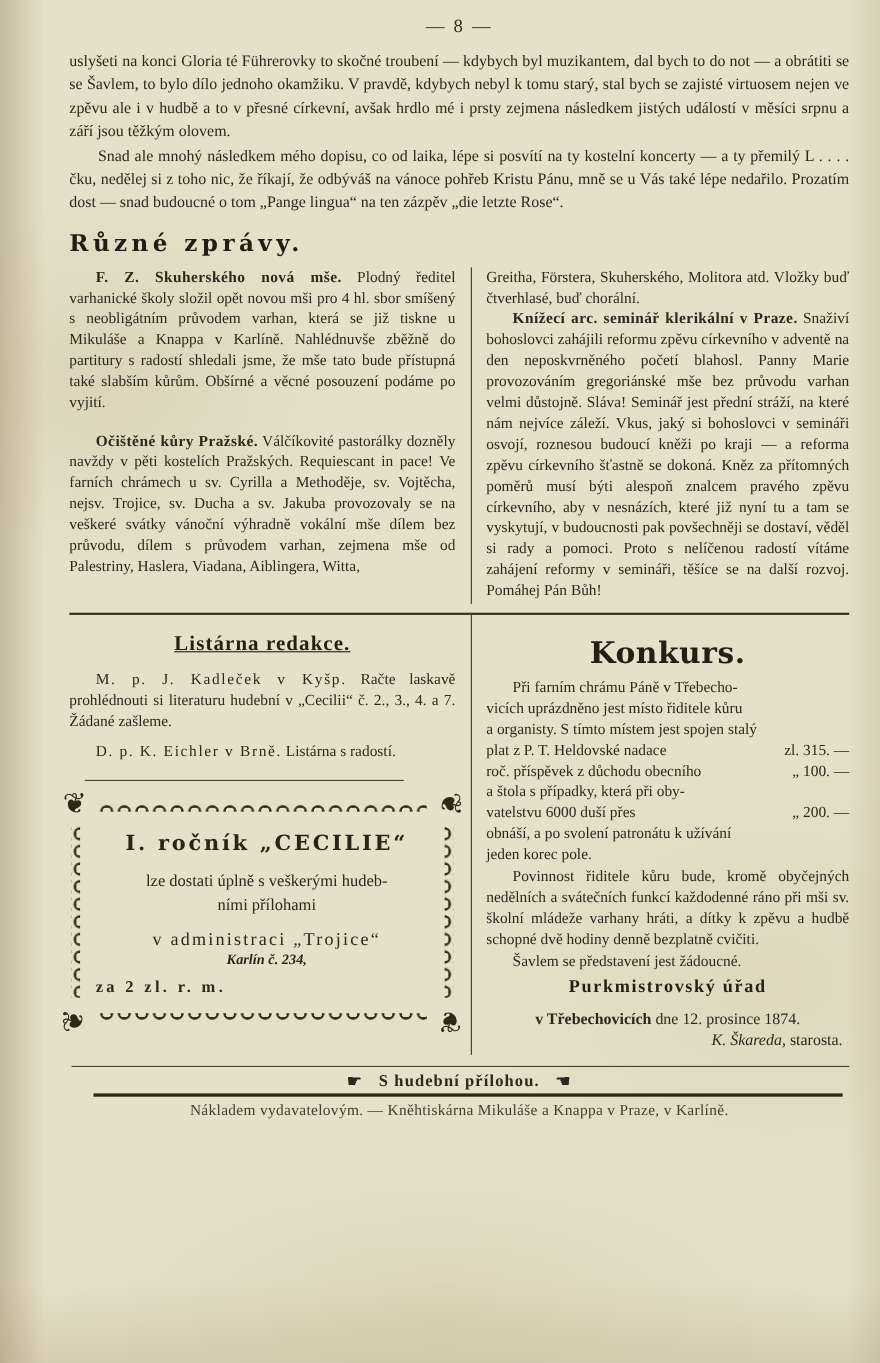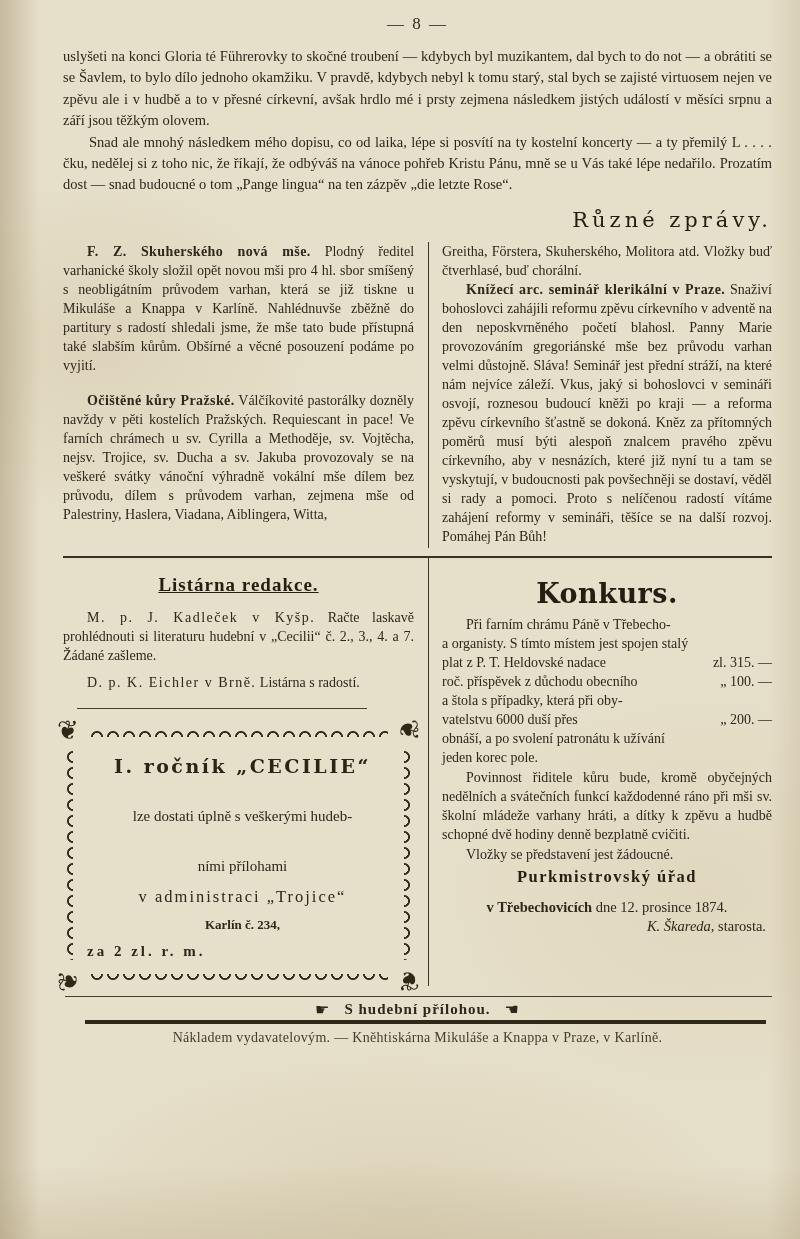--- a/index.html
+++ b/index.html
@@ -12,22 +12,22 @@
         background-image:
           radial-gradient(ellipse 340px 260px at 12% 28%, rgba(186,170,132,.22), transparent 65%),
           radial-gradient(ellipse 420px 320px at 88% 72%, rgba(198,183,146,.20), transparent 65%),
           radial-gradient(ellipse 500px 200px at 50% 96%, rgba(180,162,120,.18), transparent 70%),
           linear-gradient(90deg, rgba(146,126,90,.38), rgba(146,126,90,0) 5%, rgba(146,126,90,0) 96%, rgba(146,126,90,.16)),
           linear-gradient(0deg, rgba(160,140,100,.22), transparent 6%);}
   .page-number{text-align:center;font-size:17px;letter-spacing:2px;margin:4px 0 12px 0;color:#332c20;}
   p{margin:0;text-align:justify;font-size:14.5px;line-height:21.4px;}
   .indent{text-indent:26px;}
   .noindent{text-indent:0;}
-  .section-title{font-family:"DejaVu Serif","Liberation Serif",serif;text-align:right;
-        font-size:21px;font-weight:normal;letter-spacing:4px;margin:12px 0 10px 0;color:#221c12;}
+  .section-title{font-family:"DejaVu Serif","Liberation Serif",serif;text-align:left;
+        font-size:21px;font-weight:bold;letter-spacing:4px;margin:12px 0 10px 0;color:#221c12;}
   .cols{display:grid;grid-template-columns:365px 1fr;}
   .col-left{padding-right:14px;}
   .col-right{border-left:1.6px solid #3c352a;padding-left:13px;}
   .cols .article, .cols .cont{font-size:14px;line-height:19px;}
   .cols .article{text-indent:24px;margin-bottom:2px;}
   .lead{font-weight:bold;letter-spacing:.4px;}
   .rule-mid{height:2px;background:#38migration;background:#38311f;margin:8px 0 0 0;}
   .cols-bottom{margin-top:0;}
   .cols-bottom .col-right{padding-top:16px;padding-bottom:4px;}
   .listarna-title{font-size:19px;font-weight:bold;text-align:center;margin:16px 0 12px 0;letter-spacing:1px;color:#241e13;text-decoration:underline;}
@@ -58,23 +58,23 @@
   .edge-left{left:2px;}
   .edge-right{right:2px;transform:scaleX(-1);}
   .corner{position:absolute;font-family:"DejaVu Sans","Liberation Sans",sans-serif;
       font-size:26px;line-height:26px;color:#2f2818;}
   .c-tl{top:-6px;left:-6px;}
   .c-tr{top:-6px;right:-6px;transform:rotate(90deg);}
   .c-br{bottom:-8px;right:-6px;transform:rotate(180deg);}
   .c-bl{bottom:-8px;left:-6px;transform:rotate(270deg);}
   .ad-title{text-align:center;font-size:19px;font-weight:bold;letter-spacing:2.5px;color:#2a2316;
       font-family:"DejaVu Serif","Liberation Serif",serif;margin:2px 0 12px 0;}
-  .ad-line{text-align:center;font-size:15px;line-height:22px;margin-top:28px;}
+  .ad-line{text-align:center;font-size:15px;line-height:22px;}
   .ad-admin{text-align:center;font-size:16.5px;letter-spacing:2px;margin-top:10px;}
-  .ad-addr{text-align:center;font-size:13px;font-weight:bold;margin-top:10px;}
+  .ad-addr{text-align:center;font-size:13px;font-weight:bold;font-style:italic;}
   .ad-price{text-align:left;font-size:15px;font-weight:bold;letter-spacing:3px;margin-top:10px;}
   
   .footer{margin-top:10px;}
   .rule-thin{height:1.2px;background:#453d2d;margin:0 0 2px 2px;}
   .supplement{text-align:center;font-size:15px;font-weight:bold;letter-spacing:1px;margin:2px 0;}
   .manicule{font-family:"DejaVu Sans","Liberation Sans",sans-serif;font-weight:normal;font-size:16px;
       position:relative;top:1px;padding:0 14px;}
   .rule-thick{height:3.2px;background:#2e2818;margin:2px 6px 6px 22px;}
   .imprint{text-align:center;font-size:14px;color:#453d2e;letter-spacing:.3px;}
 </style>
@@ -133,20 +133,21 @@
     </div>
 
     <div class="col-right">
       <div class="konkurs-title">Konkurs.</div>
       <div class="k-lines">
         <div class="k-line first">
             <span class="l">Při farním chrámu Páně v Třebecho-</span>
             <span class="r"></span>
           </div>
         <div class="k-line">
+            <span class="l">vicích uprázdněno jest místo řiditele kůru</span>
             <span class="r"></span>
           </div>
         <div class="k-line">
             <span class="l">a organisty. S tímto místem jest spojen stalý</span>
             <span class="r"></span>
           </div>
         <div class="k-line">
             <span class="l">plat z P. T. Heldovské nadace</span>
             <span class="r">zl. 315. —</span>
           </div>
@@ -165,21 +166,21 @@
         <div class="k-line">
             <span class="l">obnáší, a po svolení patronátu k užívání</span>
             <span class="r"></span>
           </div>
         <div class="k-line">
             <span class="l">jeden korec pole.</span>
             <span class="r"></span>
           </div>
       </div>
       <p class="k-par">Povinnost řiditele kůru bude, kromě obyčejných nedělních a svátečních funkcí každodenné ráno při mši sv. školní mládeže varhany hráti, a dítky k zpěvu a hudbě schopné dvě hodiny denně bezplatně cvičiti.</p>
-      <p class="k-par">Vložky se představení jest žádoucné.</p>
+      <p class="k-par">Šavlem se představení jest žádoucné.</p>
       <div class="office1">Purkmistrovský úřad</div>
       <div class="office2"><span class="b">v Třebechovicích</span><span> dne 12. prosince 1874.</span></div>
       <div class="signature"><span class="i">K. Škareda,</span><span> starosta.</span></div>
     </div>
   </div>
 
   <div class="footer">
     <div class="rule-thin"></div>
     <div class="supplement">
       <span class="manicule">☛</span><span>S hudební přílohou.</span><span class="manicule">☚</span>

